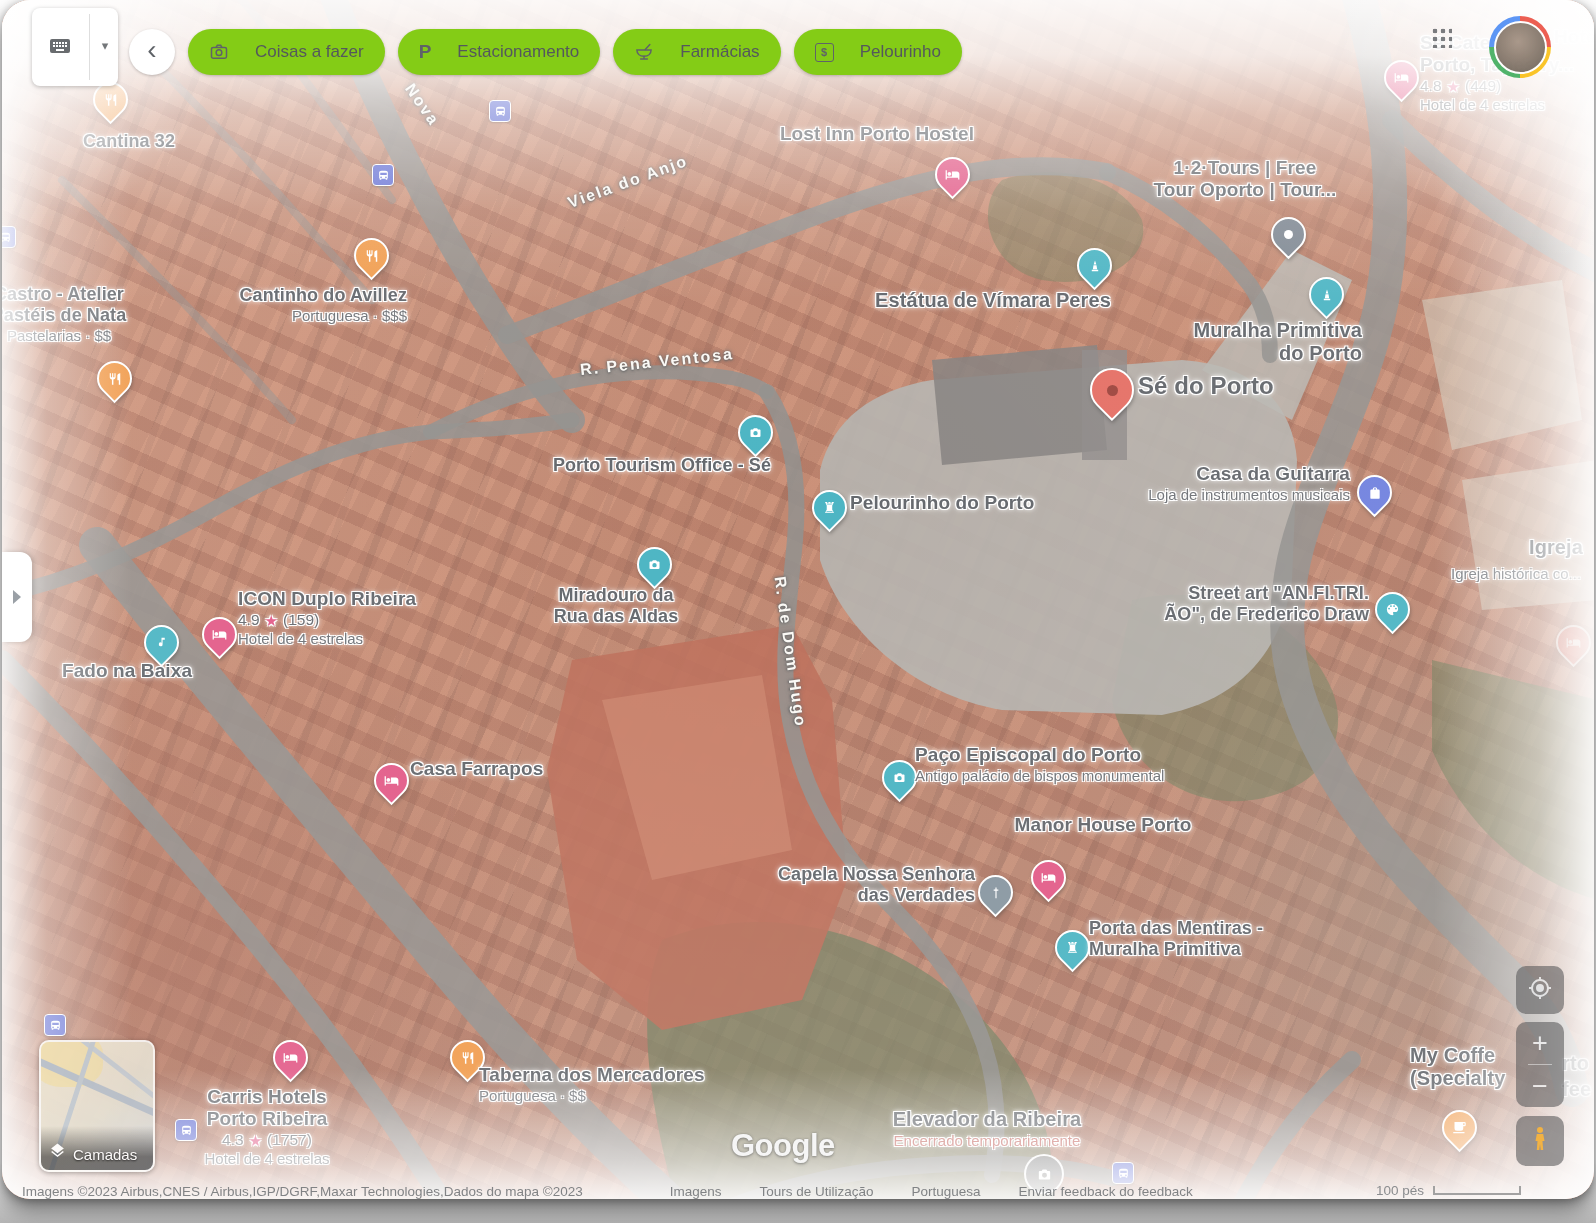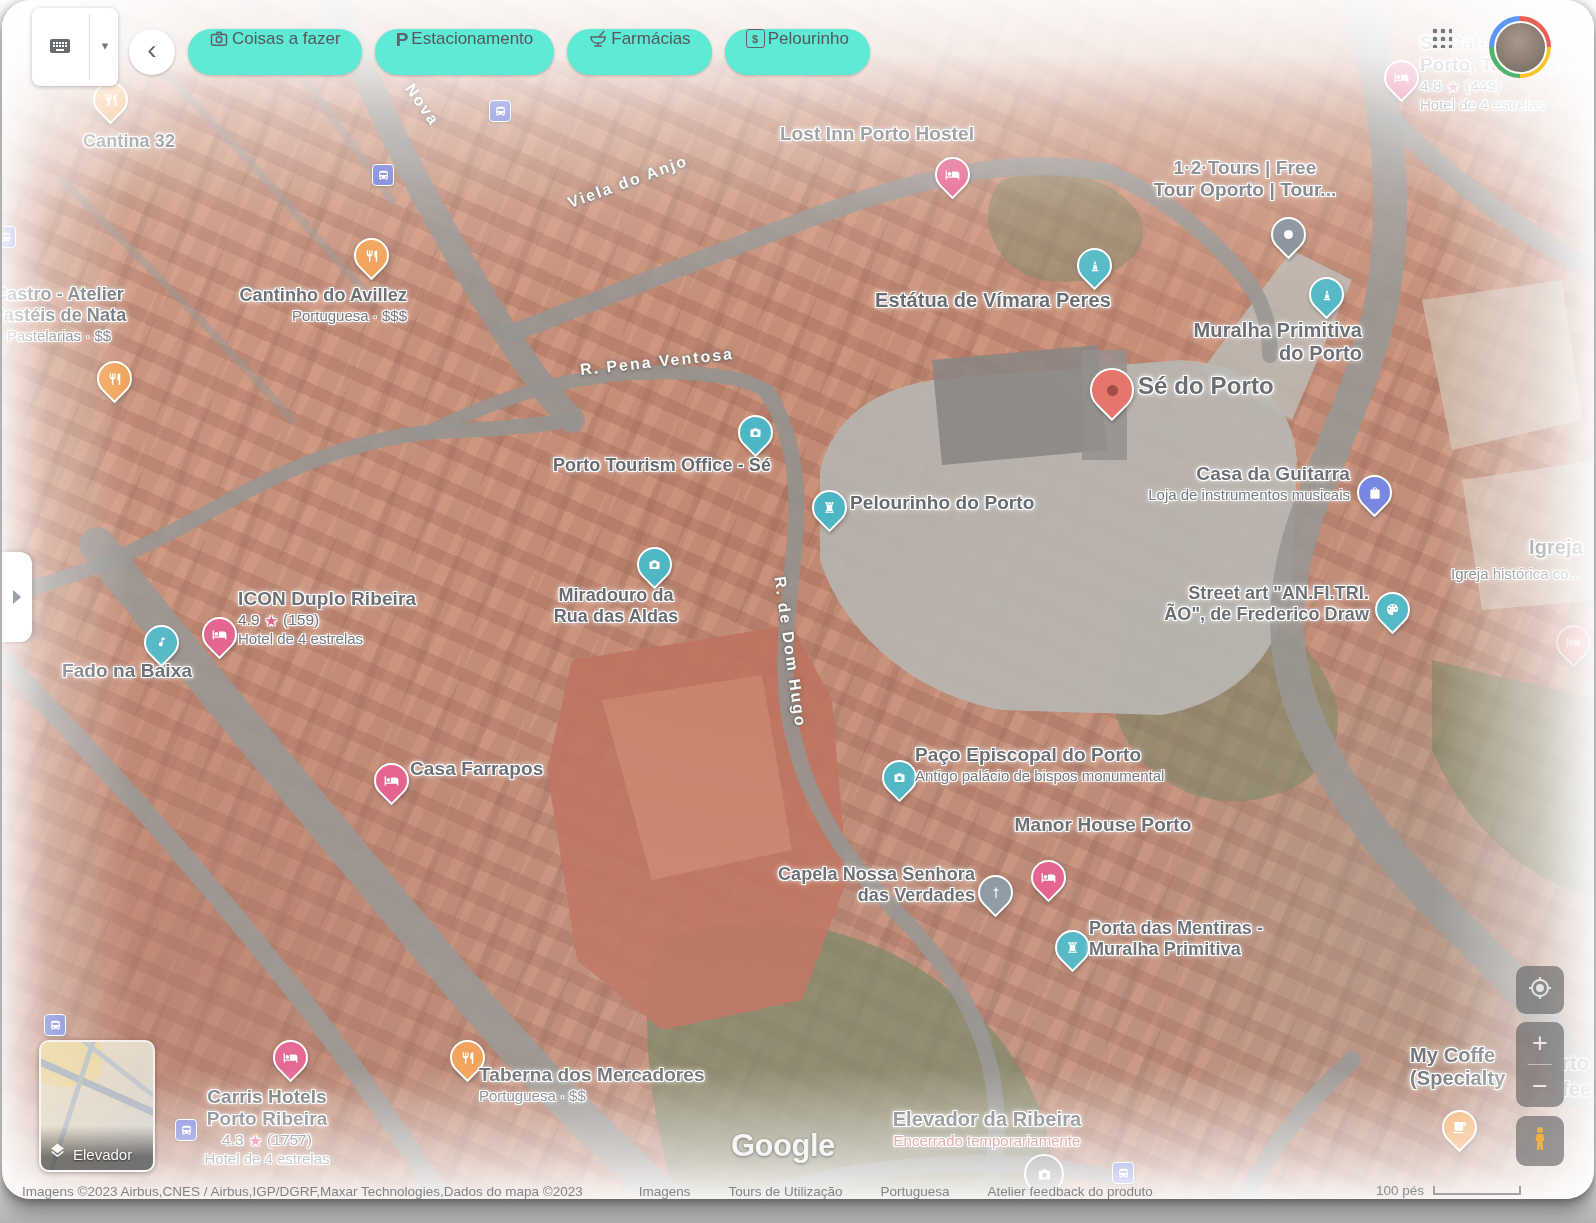--- a/index.html
+++ b/index.html
@@ -57,21 +57,21 @@
   
   .chrome{z-index:6;}
   .kbd-widget{position:absolute;left:30px;top:8px;width:86px;height:78px;background:#fff;border-radius:8px;
     box-shadow:0 1px 4px rgba(0,0,0,.25);z-index:6;}
   .kbd-ic{position:absolute;left:11px;top:26px;}
   .kbd-div{position:absolute;left:57px;top:6px;bottom:6px;width:1px;background:#dedede;}
   .kbd-caret{position:absolute;left:63px;top:30px;width:20px;text-align:center;color:#74777a;font-size:13px;}
   .toolbar{position:absolute;left:127px;top:29px;display:flex;gap:13px;align-items:center;z-index:6;}
   .back-btn{width:46px;height:46px;border-radius:50%;background:#fff;box-shadow:0 1px 3px rgba(0,0,0,.22);
     display:flex;align-items:center;justify-content:center;font-size:28px;color:#5f6368;flex:none;padding-bottom:4px;box-sizing:border-box;}
-  .pill{display:flex;align-items:flex-start;gap:3px;height:46px;padding:0 21px;background:#5eead4;border-radius:23px;
+  .pill{display:flex;align-items:center;gap:26px;height:46px;padding:0 21px;background:#84cc16;border-radius:23px;
     box-shadow:0 1px 3px rgba(0,0,0,.22);font-size:17px;color:#54585d;white-space:nowrap;}
   .pill-ic{display:flex;align-items:center;color:#5f6368;}
   .p-glyph{font-size:19px;font-weight:700;color:#5f6368;}
   .atm-box{width:17px;height:17px;border:1.8px solid #5f6368;border-radius:3px;font-size:11px;font-weight:700;color:#5f6368;
     display:flex;align-items:center;justify-content:center;}
   .apps{position:absolute;left:1428px;top:26px;width:22px;height:22px;z-index:6;opacity:.8;
     background-image:radial-gradient(circle,#5a5d61 2.1px,transparent 2.6px);background-size:8px 8px;background-position:1px 1px;}
   .avatar{position:absolute;left:1487px;top:16px;width:62px;height:62px;border-radius:50%;z-index:6;opacity:.85;
     background:conic-gradient(#e94335 0 90deg,#fabb05 90deg 180deg,#34a853 180deg 270deg,#4285f4 270deg 360deg);
     display:flex;align-items:center;justify-content:center;}
@@ -88,21 +88,21 @@
   .lw-road1{position:absolute;left:-10px;top:48px;width:160px;height:7px;background:#b9c4cf;transform:rotate(24deg);}
   .lw-road2{position:absolute;left:-10px;top:18px;width:160px;height:5px;background:#c7d0d8;transform:rotate(38deg);}
   .lw-road3{position:absolute;left:30px;top:-20px;width:5px;height:160px;background:#c2ccd4;transform:rotate(18deg);}
   .lw-cap{position:absolute;left:0;right:0;bottom:0;height:44px;background:linear-gradient(transparent,rgba(25,25,25,.6) 70%);
     display:flex;align-items:flex-end;gap:7px;padding:0 8px 7px;box-sizing:border-box;}
   .lw-label{color:#fff;font-size:15px;text-shadow:0 1px 2px rgba(0,0,0,.8);}
   .glogo{position:absolute;left:729px;top:1128px;z-index:6;font-size:31px;font-weight:700;letter-spacing:-.5px;
     color:rgba(252,252,252,.95);text-shadow:0 1px 3px rgba(90,90,90,.55),0 0 2px rgba(120,120,120,.5);}
   .attr{position:absolute;left:20px;top:1184px;z-index:6;display:flex;font-size:13.5px;color:#6e7174;white-space:nowrap;opacity:.85;}
   .attr span{margin-right:38px;}
-  .attr .imagery{margin-right:56px;}
+  .attr .imagery{margin-right:87px;}
   .scalebar{position:absolute;left:1374px;top:1183px;z-index:6;display:flex;align-items:center;gap:9px;
     color:#7f8285;font-size:13.5px;opacity:.9;}
   .bracket{width:84px;height:7px;border-left:2px solid #9a9a9a;border-right:2px solid #9a9a9a;border-bottom:2px solid #9a9a9a;}
   .rc{position:absolute;left:1514px;width:48px;background:rgba(86,86,88,.72);border-radius:10px;color:#eceeef;
     display:flex;flex-direction:column;align-items:center;z-index:6;opacity:.8;box-sizing:border-box;}
   .rc-loc{top:966px;height:48px;justify-content:center;}
   .rc-zoom{top:1022px;padding:0;}
   .zbtn{height:42px;width:100%;display:flex;align-items:center;justify-content:center;font-size:27px;color:#f0f1f2;}
   .zdiv{width:24px;height:1px;background:#bdbdbd;}
   .rc-peg{top:1116px;height:50px;justify-content:center;}
@@ -542,32 +542,32 @@
 
     <div class="layers-widget chrome">
       <span class="lw-patch"></span>
       <span class="lw-road1"></span>
       <span class="lw-road2"></span>
       <span class="lw-road3"></span>
       <span class="lw-cap">
         <span id="layersIcon"><svg width="17" height="17" viewBox="0 0 24 24">
               <path fill="#fff" d="M11.99 18.54l-7.37-5.73L3 14.07l9 7 9-7-1.63-1.27-7.38 5.74zM12 16l7.36-5.73L21 9l-9-7-9 7 1.63 1.27L12 16z"></path>
             </svg></span>
-        <span class="lw-label">Elevador</span>
+        <span class="lw-label">Camadas</span>
       </span>
     </div>
 
     <div class="glogo chrome">Google</div>
 
     <div class="attr chrome">
       <span class="imagery">Imagens ©2023 Airbus,CNES / Airbus,IGP/DGRF,Maxar Technologies,Dados do mapa ©2023</span>
     <span>Imagens</span>
         <span>Tours de Utilização</span>
         <span>Portuguesa</span>
-        <span>Atelier feedback do produto</span>
+        <span>Enviar feedback do feedback</span>
       </div>
 
     <div class="scalebar chrome">
       <span>100 pés</span>
       <span class="bracket"></span>
     </div>
 
     <div class="rc rc-loc chrome">
         <span id="locIcon"><svg width="24" height="24" viewBox="0 0 24 24">
             <path fill="#e6e8ea" d="M12 8a4 4 0 1 0 0 8 4 4 0 0 0 0-8zm8.94 3A8.99 8.99 0 0 0 13 3.06V1h-2v2.06A8.99 8.99 0 0 0 3.06 11H1v2h2.06A8.99 8.99 0 0 0 11 20.94V23h2v-2.06A8.99 8.99 0 0 0 20.94 13H23v-2h-2.06zM12 19a7 7 0 1 1 0-14 7 7 0 0 1 0 14z"></path>

